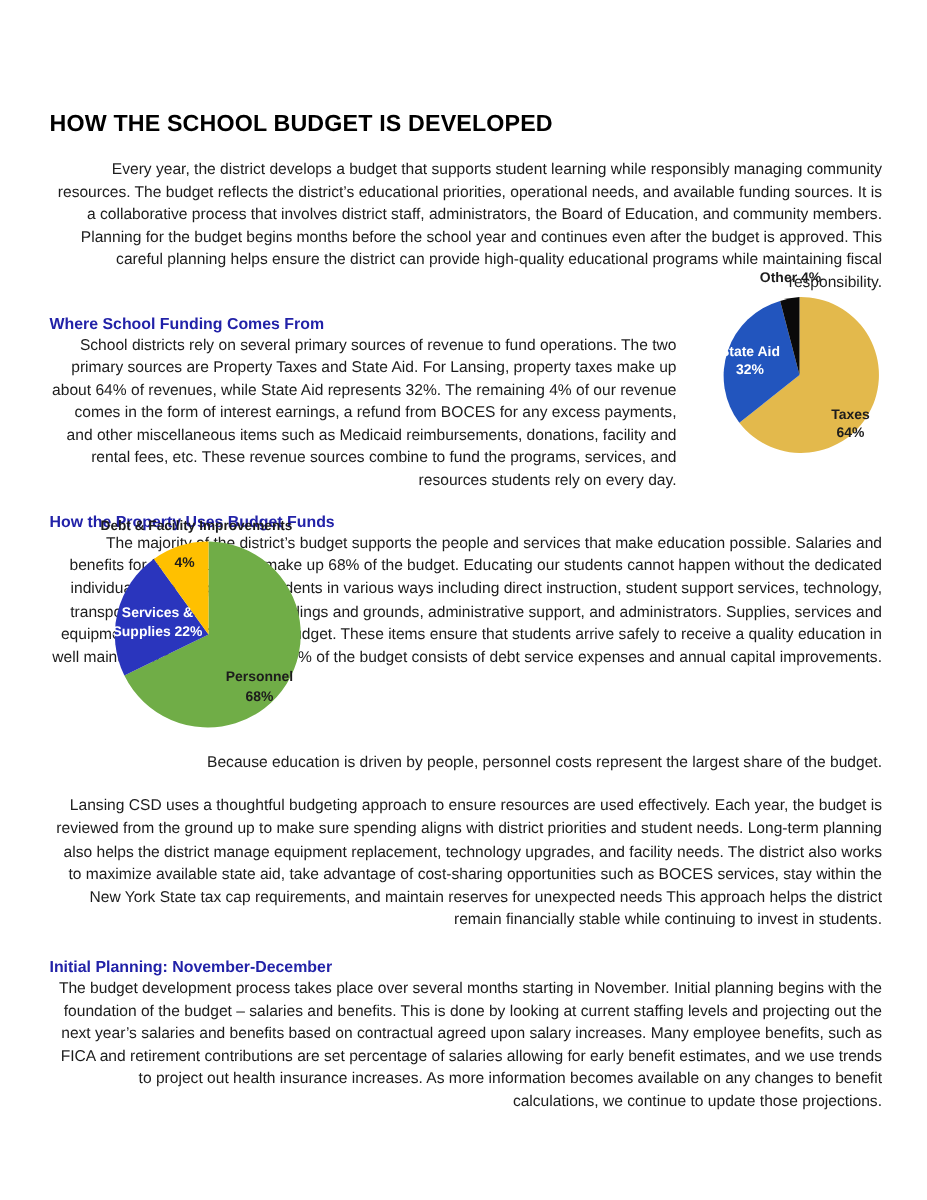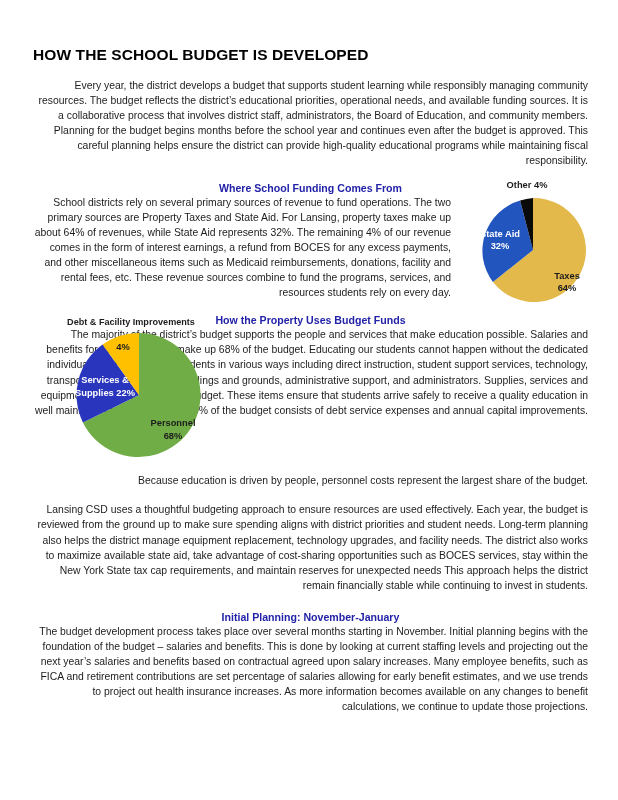--- a/index.html
+++ b/index.html
@@ -13,21 +13,21 @@
     font-family: "Liberation Sans", sans-serif;
     color: #1a1a1a;
     overflow: hidden;
   }
   .page {
     position: relative;
     width: 618px;
     height: 800px;
     background: #ffffff;
     box-sizing: border-box;
-    padding: 46px 30px 0 33px;
+    padding: 74px 30px 0 33px;
   }
 
   h1.doc-title {
     font-size: 15.5px;
     font-weight: bold;
     letter-spacing: 0.1px;
     margin: 0 0 14px 0;
     color: #000000;
   }
 
@@ -38,21 +38,20 @@
     text-align: right;
     color: #1c1c1c;
   }
 
   h2.section-head {
     font-size: 10.6px;
     font-weight: bold;
     color: #2222a8;
     margin: 0;
     line-height: 14px;
-    text-align: center;
   }
 
   h2.section-head-black {
     font-size: 10.6px;
     font-weight: bold;
     color: #000000;
     margin: 0;
     line-height: 14px;
   }
 
@@ -167,17 +166,17 @@
       <p class="body-text uses-text">The majority of the district’s budget supports the people and services that make education possible.  Salaries and benefits for faculty and staff make up 68% of the budget.  Educating our students cannot happen without the dedicated individuals who support our students in various ways including direct instruction, student support services, technology, transportation, food service, buildings and grounds, administrative support, and administrators.  Supplies, services and equipment comprise 22% of the budget.  These items ensure that students arrive safely to receive a quality education in well maintained facilities.  Finally, 10% of the budget consists of debt service expenses and annual capital improvements.</p>
     </div>
     <p class="body-text uses-tail">Because education is driven by people, personnel costs represent the largest share of the budget.</p>
   </div>
 
   <div class="block-approach">
     <p class="body-text">Lansing CSD uses a thoughtful budgeting approach to ensure resources are used effectively.  Each year, the budget is reviewed from the ground up to make sure spending aligns with district priorities and student needs. Long-term planning also helps the district manage equipment replacement, technology upgrades, and facility needs.  The district also works to maximize available state aid, take advantage of cost-sharing opportunities such as BOCES services, stay within the New York State tax cap requirements, and maintain reserves for unexpected needs This approach helps the district remain financially stable while continuing to invest in students.</p>
   </div>
 
   <div class="block-timeline">
-    <h2 class="section-head">Initial Planning: November-January</h2>
+    <h2 class="section-head">Initial Planning: November-December</h2>
     <p class="body-text">The budget development process takes place over several months starting in November.  Initial planning begins with the foundation of the budget – salaries and benefits.  This is done by looking at current staffing levels and projecting out the next year’s salaries and benefits based on contractual agreed upon salary increases.  Many employee benefits, such as FICA and retirement contributions are set percentage of salaries allowing for early benefit estimates, and we use trends to project out health insurance increases.  As more information becomes available on any changes to benefit calculations, we continue to update those projections.</p>
   </div>
 
 </div>
 
 </body></html>

